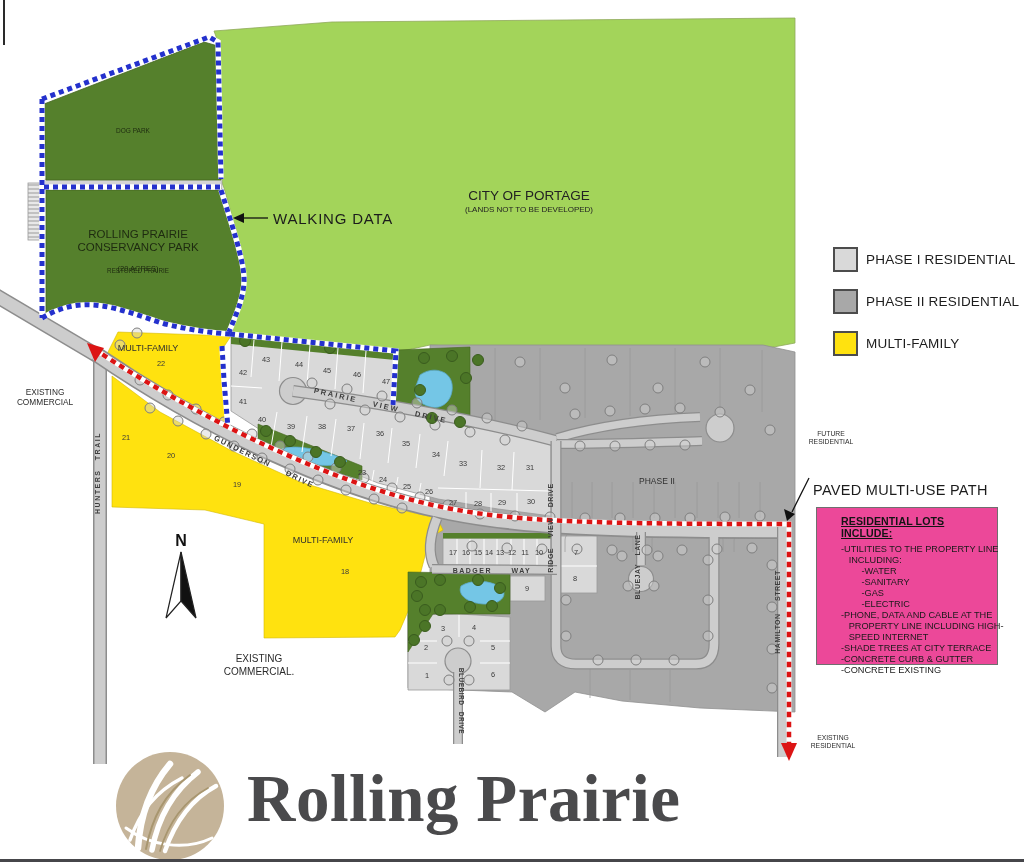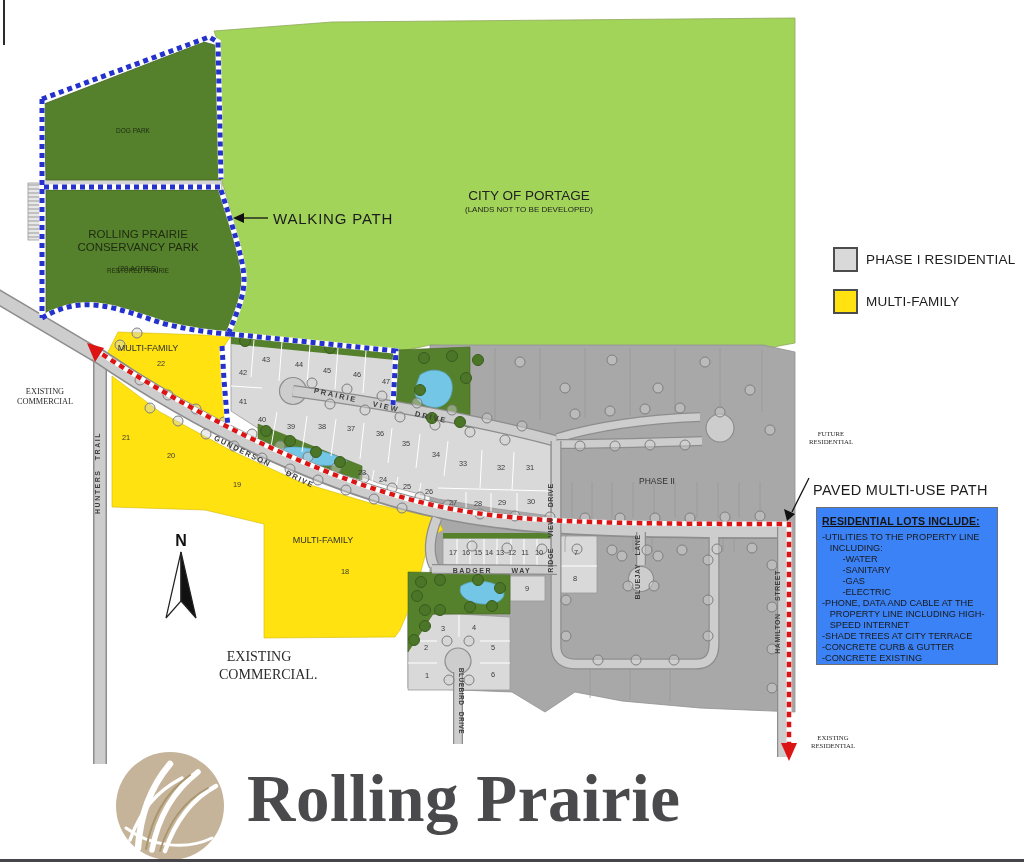--- a/index.html
+++ b/index.html
@@ -4,28 +4,28 @@
 <style>
   html,body{margin:0;padding:0;background:#fff;}
   .stage{position:relative;width:1024px;height:866px;background:#ffffff;overflow:hidden;
          font-family:"Liberation Sans",sans-serif;}
   svg{position:absolute;left:0;top:0;}
   svg text{font-family:"Liberation Sans",sans-serif;}
   .lot-num{font-size:7.4px;fill:#3a3a3a;text-anchor:middle;}
   .street-name{fill:#3d3d3d;text-anchor:middle;font-weight:bold;}
   .lbl{position:absolute;transform:translate(-50%,-50%);text-align:center;white-space:nowrap;
        color:#2b2b2b;line-height:1.25;}
-  .lbl.wrap{white-space:normal;font-family:Liberation Serif, serif;}
+  .lbl.wrap{white-space:normal;}
   .lbl-l{position:absolute;transform:translate(0,-50%);white-space:nowrap;color:#1c1c1c;}
   .legend{position:absolute;left:833px;top:247px;display:flex;flex-direction:column;gap:17px;}
   .legend-row{display:flex;align-items:center;}
   .swatch{width:25px;height:25px;border:2px solid #4c4c4c;box-sizing:border-box;}
   .legend-label{margin-left:8px;font-size:13.5px;color:#1d1d1d;letter-spacing:0.2px;}
-  .res-box{position:absolute;left:816px;top:507px;width:182px;height:158px;background:#3b82f6;
-           border:1.6px solid #6f6f6f;box-sizing:border-box;padding:7px 6px 4px 5px;}
+  .res-box{position:absolute;left:816px;top:507px;width:182px;height:158px;background:#ec4899;
+           border:1.6px solid #6f6f6f;box-sizing:border-box;padding:7px 6px 4px 24px;}
   .res-title{font-size:10.6px;font-weight:bold;text-decoration:underline;color:#141414;
              margin-bottom:5px;letter-spacing:0.1px;}
   .res-line{font-size:9.2px;color:#1a1a1a;white-space:pre;line-height:1.2;}
   .logo-text{position:absolute;left:247px;top:760px;font-family:"Liberation Serif",serif;
              font-size:67px;font-weight:bold;color:#4a4a4c;letter-spacing:0.5px;}
   .bottom-rule{position:absolute;left:0;top:859px;width:1024px;height:3px;background:#46464a;}
   .edge-artifact{position:absolute;left:3px;top:0;width:2px;height:45px;background:#2a2a2a;}
 </style>
 </head>
 <body>
@@ -418,28 +418,32 @@
   <div class="lbl" style="left:133px;top:131px;font-size:6.5px;color:#1e2a10;">DOG PARK</div>
 
   <div class="lbl" style="left:138px;top:234px;font-size:11.5px;color:#1e2a10;">ROLLING PRAIRIE</div>
   <div class="lbl" style="left:138px;top:247px;font-size:11.5px;color:#1e2a10;">CONSERVANCY PARK</div>
   <div class="lbl" style="left:138px;top:259px;font-size:7.5px;color:#1e2a10;margin-top:10px;">(20 ACRES)</div>
   <div class="lbl" style="left:138px;top:271px;font-size:6.3px;color:#1e2a10;">RESTORED PRAIRIE</div>
 
   <div class="lbl" style="left:529px;top:196px;font-size:13.5px;color:#222;text-align:right;">CITY OF PORTAGE</div>
   <div class="lbl" style="left:529px;top:210px;font-size:8px;color:#222;text-align:center;">(LANDS NOT TO BE DEVELOPED)</div>
 
-  <div class="lbl-l" style="left:273px;top:218px;font-size:15px;letter-spacing:0.8px;">WALKING PATH</div>
+  <div class="lbl-l" style="left:273px;top:218px;font-size:15px;letter-spacing:0.8px;">WALKING DATA</div>
 
   <div class="lbl-l" style="left:813px;top:490px;font-size:14.5px;letter-spacing:0.3px;">PAVED MULTI-USE PATH</div>
 
   <div class="legend">
     <div class="legend-row">
       <span class="swatch" style="background: rgb(217, 217, 217);"></span>
       <span class="legend-label">PHASE I RESIDENTIAL</span>
+    </div>
+    <div class="legend-row">
+      <span class="swatch" style="background: rgb(168, 168, 168);"></span>
+      <span class="legend-label">PHASE II RESIDENTIAL</span>
     </div>
     <div class="legend-row">
       <span class="swatch" style="background: rgb(255, 226, 15);"></span>
       <span class="legend-label">MULTI-FAMILY</span>
     </div>
   </div>
 
   <div class="res-box">
     <div class="res-title">RESIDENTIAL LOTS INCLUDE:</div>
     <div class="res-line">-UTILITIES TO THE PROPERTY LINE</div>
@@ -450,21 +454,21 @@
     <div class="res-line">        -ELECTRIC</div>
     <div class="res-line">-PHONE, DATA AND CABLE AT THE</div>
     <div class="res-line">   PROPERTY LINE INCLUDING HIGH-</div>
     <div class="res-line">   SPEED INTERNET</div>
     <div class="res-line">-SHADE TREES AT CITY TERRACE</div>
     <div class="res-line">-CONCRETE CURB &amp; GUTTER</div>
     <div class="res-line">-CONCRETE EXISTING</div>
   </div>
 
   <div class="lbl wrap" style="left:45px;top:397px;width:80px;font-size:8.3px;">EXISTING COMMERCIAL</div>
-  <div class="lbl wrap" style="left:259px;top:665px;width:80px;font-size:14px;">EXISTING COMMERCIAL.</div>
+  <div class="lbl wrap" style="left:259px;top:665px;width:80px;font-size:10px;">EXISTING COMMERCIAL.</div>
   <div class="lbl wrap" style="left:831px;top:438px;width:52px;font-size:6.8px;">FUTURE RESIDENTIAL</div>
   <div class="lbl wrap" style="left:833px;top:742px;width:52px;font-size:6.8px;">EXISTING RESIDENTIAL</div>
   <div class="lbl" style="left:657px;top:461px;font-size:8.5px;color:#2f2f2f;margin-top:20px;">PHASE II</div>
   <div class="lbl" style="left:148px;top:349px;font-size:9px;color:#2f2f2f;">MULTI-FAMILY</div>
   <div class="lbl" style="left:323px;top:541px;font-size:9px;color:#2f2f2f;">MULTI-FAMILY</div>
 
   <div class="logo-text">Rolling Prairie</div>
   <div class="bottom-rule"></div>
   <div class="edge-artifact"></div>
 </div>

